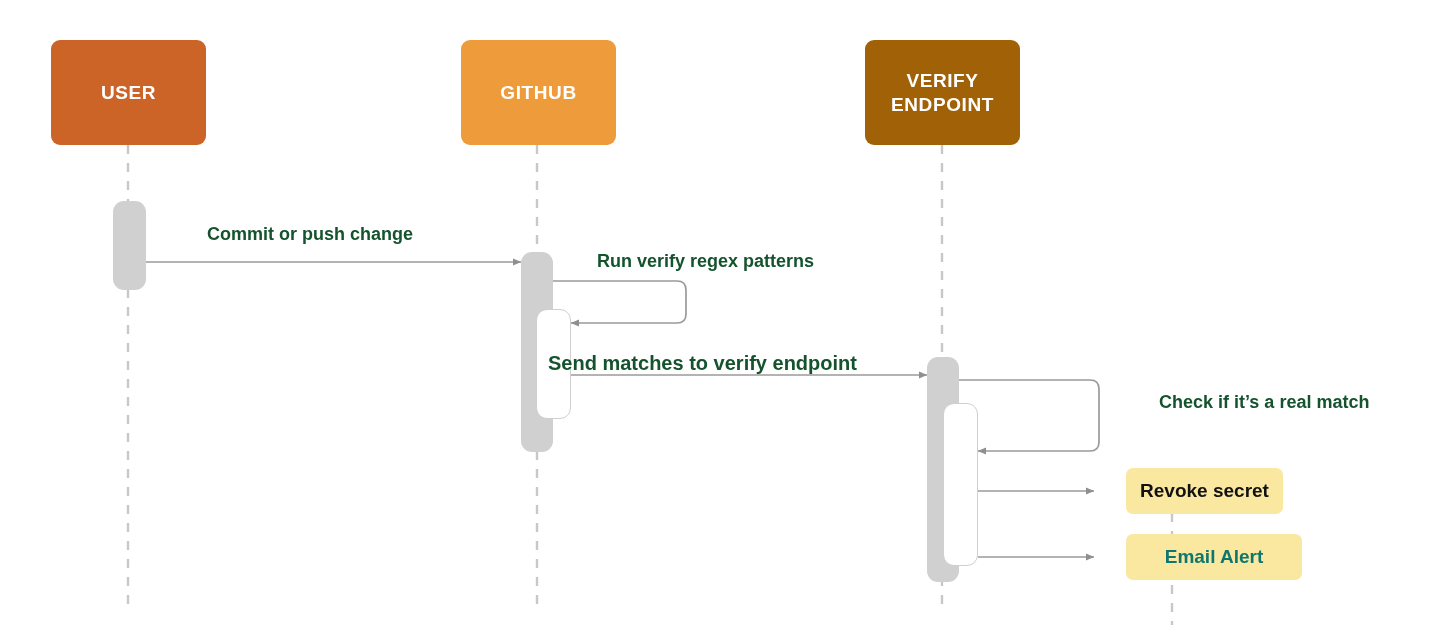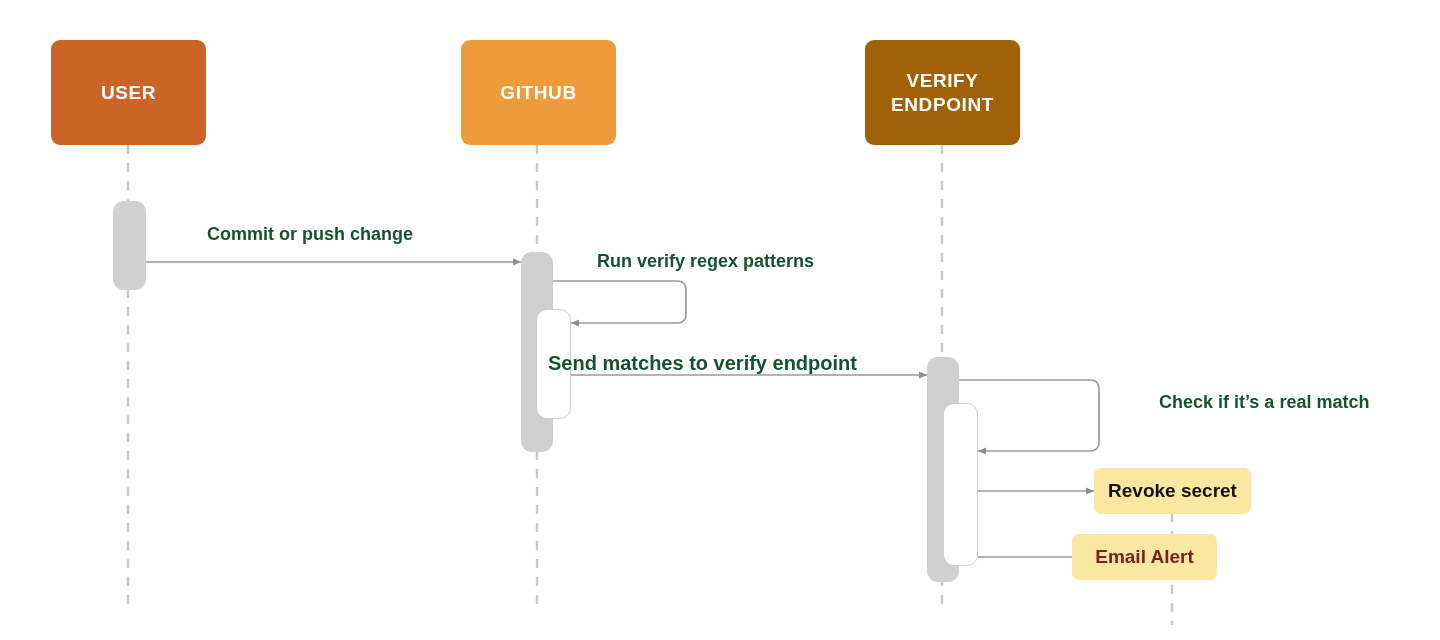--- a/index.html
+++ b/index.html
@@ -70,20 +70,21 @@
   .note-box {
     position: absolute;
     border-radius: 7px;
     display: flex;
     align-items: center;
     justify-content: center;
     box-sizing: border-box;
     font-weight: bold;
     white-space: nowrap;
     user-select: none;
+    margin-left: 32px;
   }
 </style>
 </head>
 <body>
 
 <div id="diagram-canvas">
 
   <svg class="layer" viewBox="0 0 1440 640" xmlns="http://www.w3.org/2000/svg">
     <defs>
       <marker id="arrowhead" markerWidth="9" markerHeight="8" refX="8.4" refY="4" orient="auto" markerUnits="userSpaceOnUse">
@@ -132,18 +133,18 @@
       <div class="msg-label" style="left: 207px; top: 224px; font-size: 18px;">Commit or push change</div>
       <div class="msg-label" style="left: 597px; top: 251px; font-size: 18px;">Run verify regex patterns</div>
       <div class="msg-label" style="left: 548px; top: 352px; font-size: 20px;">Send matches to verify endpoint</div>
       <div class="msg-label" style="left: 1129px; top: 392px; font-size: 18px; margin-left: 30px;">Check if it’s a real match</div>
     </div>
 
   <div id="notes-group">
       <div class="note-box" style="left: 1094px; top: 468px; width: 157px; height: 46px; background: rgb(250, 231, 160); color: rgb(17, 17, 17); font-size: 19px;">
         <span>Revoke secret</span>
       </div>
-      <div class="note-box" style="left: 1072px; top: 534px; width: 145px; height: 46px; background: rgb(250, 231, 160); color: #7f1d1d; font-size: 19px;">
+      <div class="note-box" style="left: 1094px; top: 534px; width: 176px; height: 46px; background: rgb(250, 231, 160); color: #0f766e; font-size: 19px;">
         <span>Email Alert</span>
       </div>
     </div>
 
 </div>
 
 </body></html>

